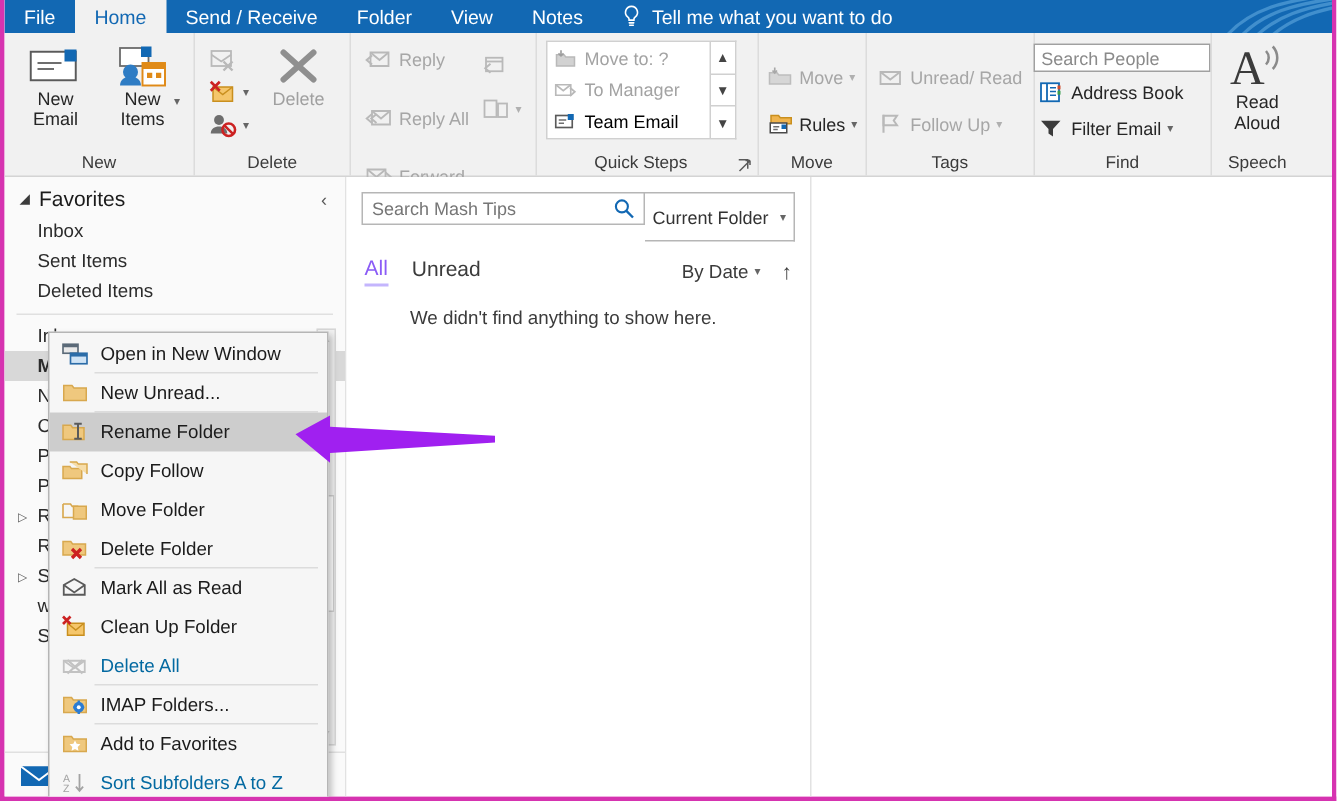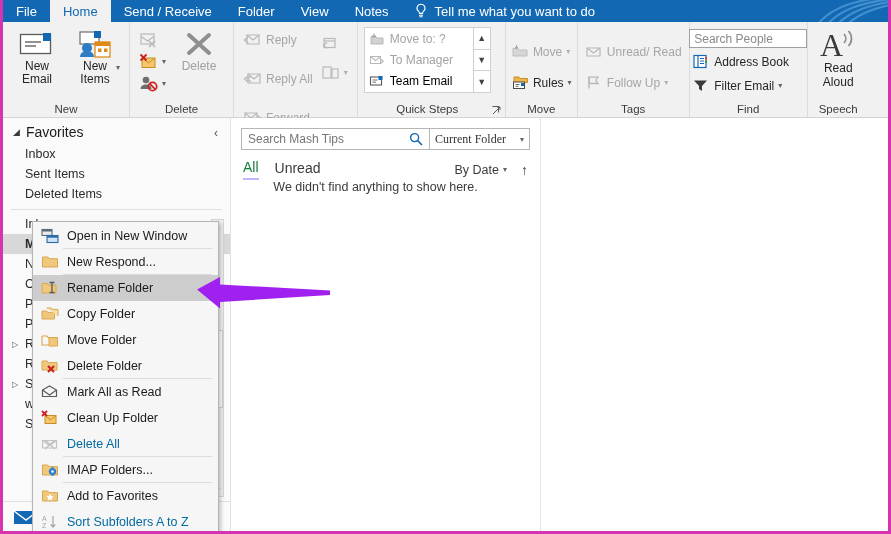--- a/index.html
+++ b/index.html
@@ -132,31 +132,31 @@
 
   
   .msglist { position: relative; width: 310px; border-right: 1px solid #e2e2e2; background:#fff; }
   .searchrow { display:flex; padding: 10px 10px 0 10px; gap: 0; }
   .searchbox {
     flex: 1; height: 22px; border: 1px solid #b6b6b6; background:#fff;
     display:flex; align-items:center; padding: 0 6px; font-size: 12px; color: #767676;
     justify-content: space-between;
   }
   .scopebox {
-    width: 100px; height: 22px; border: 1px solid #b6b6b6; border-left: 0; background:#fff;
+    width: 100px; height: 33px; border: 1px solid #b6b6b6; border-left: 0; background:#fff;
     display:flex; align-items:center; justify-content: space-between; padding: 0 5px;
-    font-size: 12px; color: #333; font-family: Liberation Serif, serif;
+    font-size: 12px; color: #333;
   }
   .filterrow {
     display:flex; align-items: center; margin: 9px 12px 0 12px; gap: 16px;
   }
-  .fl-all { font-size: 14px; color: #15803d; padding-bottom: 3px; border-bottom: 2px solid #c4b5fd; }
+  .fl-all { font-size: 14px; color: #8b5cf6; padding-bottom: 3px; border-bottom: 2px solid #c4b5fd; }
   .fl-unread { font-size: 14px; color: #3b3b3b; padding-bottom: 3px;}
   .fl-right { margin-left:auto; display:flex; align-items:center; gap: 14px; font-size: 12.5px; color:#3b3b3b;}
-  .emptytext { text-align:center; font-size: 12.5px; color: #3b3b3b; padding-right: 20px;}
+  .emptytext { margin-top: 14px; text-align:center; font-size: 12.5px; color: #3b3b3b; padding-right: 20px;}
 
   
   .readingpane { flex: 1; background: #ffffff; }
 
   
   .ctxmenu {
     position: absolute; left: 29px; top: 221px; width: 187px;
     background: #f6f6f6; border: 1px solid #b5b5b5;
     box-shadow: 2px 2px 4px rgba(0,0,0,.22);
     padding: 1px 0 0 0; z-index: 40;
@@ -633,42 +633,42 @@
       <span class="ctx-lbl">Open in New Window</span>
       <span class="ctx-sep-line"></span>
     </div>
 
     <div class="ctx-item">
       <span class="ctx-ico">
         <svg width="18" height="16" viewBox="0 0 18 16">
             <path d="M1.5 3h5.5l1.3 1.7h8.2V13H1.5z" fill="#efc87e" stroke="#d8a84e" stroke-width="1"></path>
           </svg>
       </span>
-      <span class="ctx-lbl">New Respond...</span>
+      <span class="ctx-lbl">New Unread...</span>
       <span class="ctx-sep-line"></span>
     </div>
 
     <div class="ctx-item hl">
       <span class="ctx-ico">
         <svg width="18" height="16" viewBox="0 0 18 16">
             <path d="M1 3.5h5.2l1.2 1.6h7.6V13H1z" fill="#efc87e" stroke="#d8a84e" stroke-width="1"></path>
             <path d="M8.5 2.5h5M11 2.5v10M8.5 12.5h5" stroke="#5a5a5a" stroke-width="1.3"></path>
           </svg>
       </span>
       <span class="ctx-lbl">Rename Folder</span>
     </div>
 
     <div class="ctx-item">
       <span class="ctx-ico">
         <svg width="18" height="16" viewBox="0 0 18 16">
             <path d="M1 5h4.6l1.1 1.4h6.8V13H1z" fill="#efc87e" stroke="#d8a84e" stroke-width="1"></path>
             <path d="M5.5 2h4.6l1.1 1.4H17V10" fill="#f6dda9" stroke="#d8a84e" stroke-width="1"></path>
           </svg>
       </span>
-      <span class="ctx-lbl">Copy Folder</span>
+      <span class="ctx-lbl">Copy Follow</span>
     </div>
 
     <div class="ctx-item">
       <span class="ctx-ico">
         <svg width="18" height="16" viewBox="0 0 18 16">
             <path d="M1 4h5l1.2 1.6h4" fill="none" stroke="#d8a84e" stroke-width="1.1"></path>
             <path d="M1 4v9h10V5.6" fill="none" stroke="#d8a84e" stroke-width="1.1"></path>
             <path d="M8 5.5h8.5V14H8z" fill="#efc87e" stroke="#d8a84e" stroke-width="1"></path>
           </svg>
       </span>

